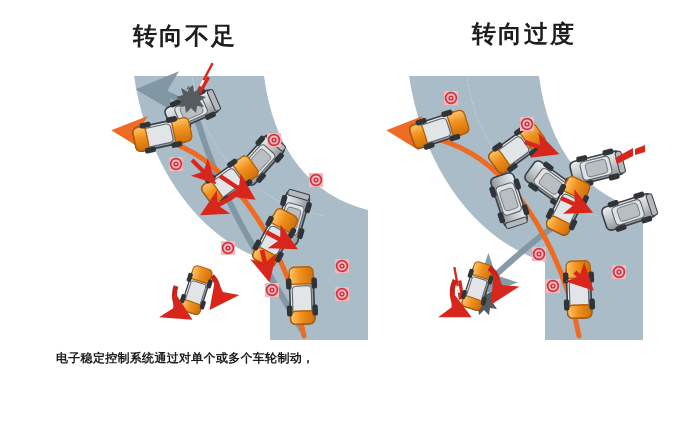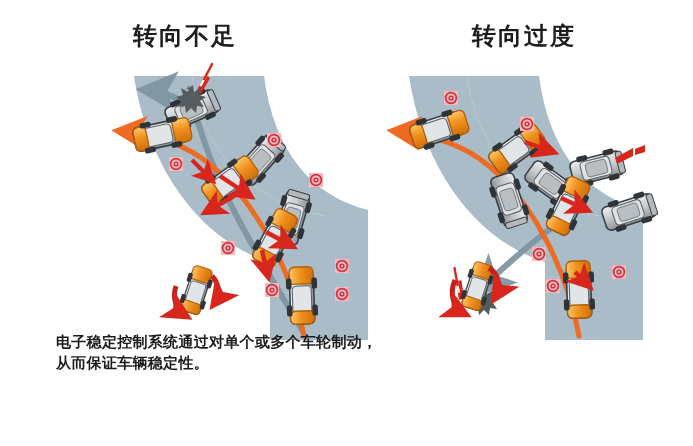--- a/index.html
+++ b/index.html
@@ -6,43 +6,43 @@
   body{
     width:693px;height:446px;
     background:#ffffff;
     font-family:"DejaVu Sans","Liberation Sans",sans-serif;
     overflow:hidden;
     position:relative;
   }
   .stage{position:absolute;left:0;top:0;width:693px;height:446px;}
   .panel{position:absolute;top:0;width:346px;height:340px;}
   .panel-left{left:0;margin-left:24px;}
-  .panel-right{left:347px;}
+  .panel-right{left:347px;font-family:Liberation Mono, monospace;}
   .panel-title{
     position:absolute;
     top:24px;
     width:100%;
     text-align:center;
     font-size:24px;
     font-weight:bold;
     color:#1d1d1d;
     letter-spacing:2px;
     line-height:1;
     white-space:nowrap;
   }
   .panel-left .panel-title{transform:translateX(-12px);}
   .panel-right .panel-title{transform:translateX(4px);}
   .diagram{position:absolute;left:0;top:0;width:346px;height:340px;}
   .caption{
     position:absolute;
     left:56px;
-    top:332px;
+    top:350px;
     width:600px;
     color:#1b1b1b;
-    font-size:15px;
+    font-size:12px;
     font-weight:bold;
     line-height:1.42;
     letter-spacing:0.3px;
   }
   .caption div{white-space:nowrap;}
 </style>
 </head>
 <body>
 
 <div class="stage">
@@ -323,16 +323,15 @@
           <use href="#carOrangeR" transform="scale(0.82)"></use>
         </g>
         <path d="M108,280 C102,294 106,308 118,314" stroke="#c3211c" stroke-width="5" fill="none" marker-end="url(#arrRedR)"></path>
         <path d="M142,268 C152,274 154,288 148,298" stroke="#c3211c" stroke-width="5" fill="none" marker-end="url(#arrRedR)"></path>
       </g>
     </svg>
   </div>
 
   <div class="caption">
     <div>电子稳定控制系统通过对单个或多个车轮制动，</div>
-    <div>从而保证车辆稳定性。</div>
   </div>
 
 </div>
 
 </body></html>

